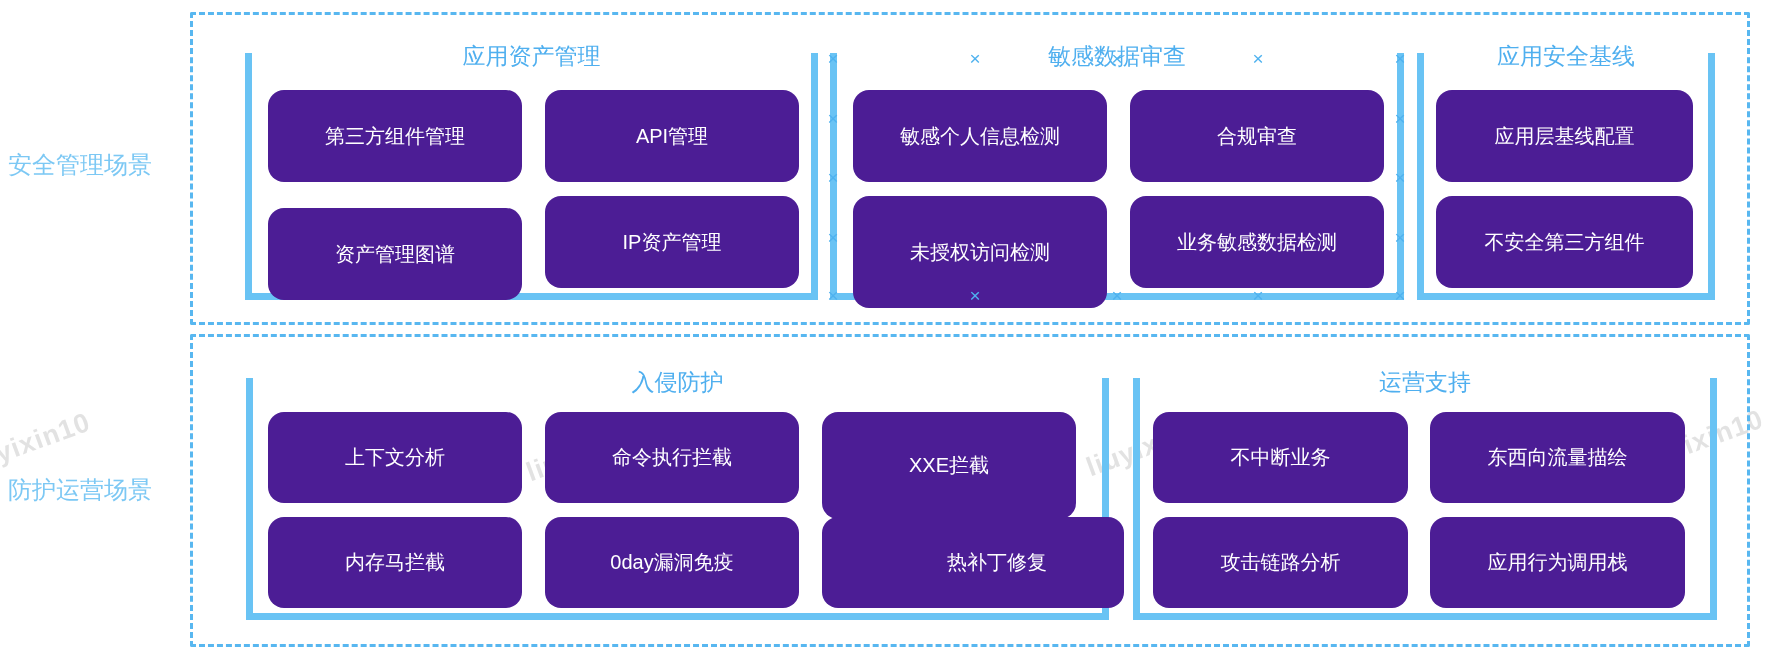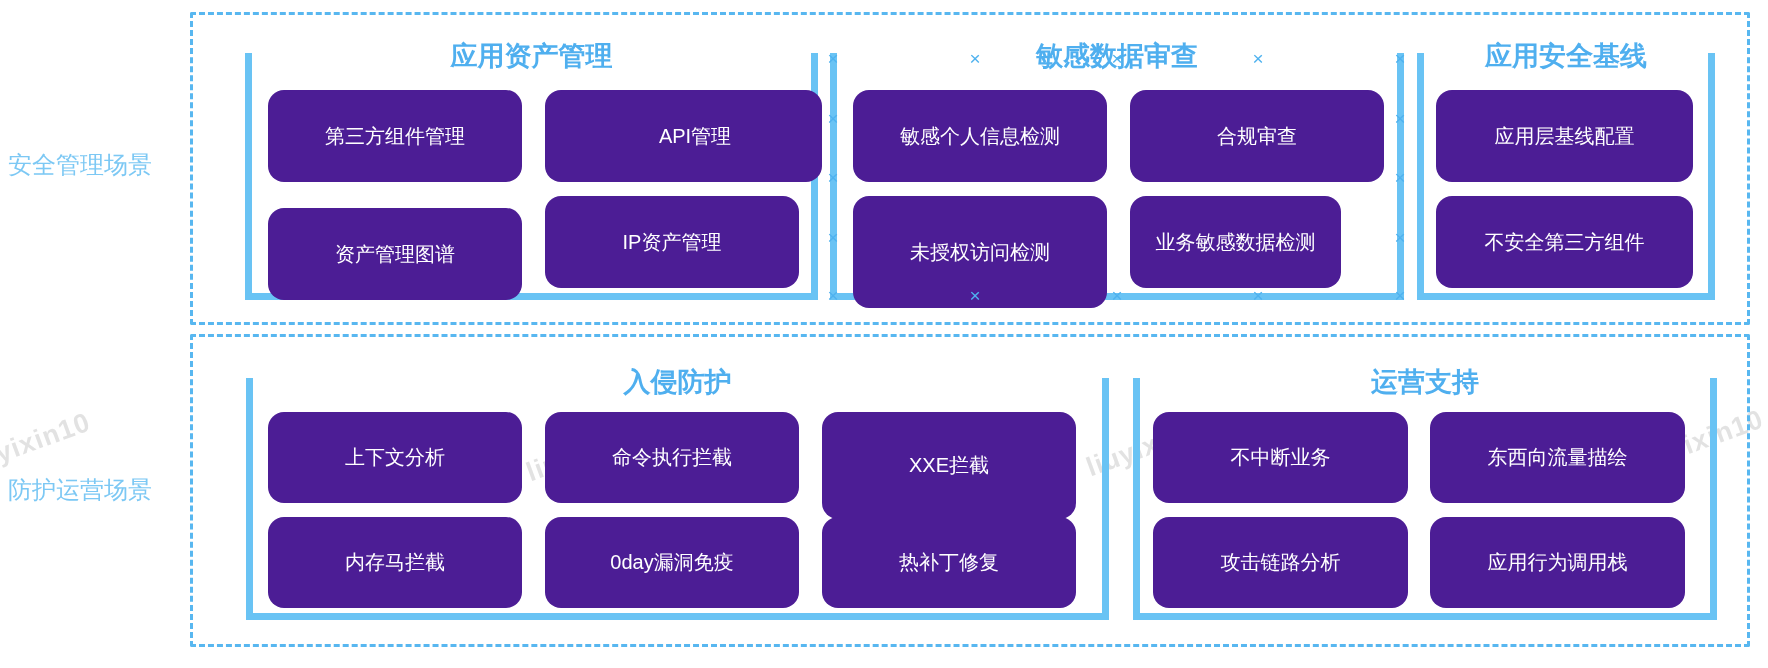--- a/index.html
+++ b/index.html
@@ -14,21 +14,21 @@
   }
   .section-label{
     position:absolute;left:8px;font-size:24px;color:#7cc8f4;white-space:nowrap;line-height:26px;
   }
   .dashed-box{
     position:absolute;border:3px dashed #58b7f0;box-sizing:border-box;border-radius:2px;
   }
   .group{position:absolute;}
   .bar{position:absolute;background:#69c3f4;}
   .group-title{
-    position:absolute;left:0;right:0;text-align:center;font-size:27px;font-weight:bold;
+    position:absolute;left:0;right:0;text-align:center;font-size:23px;font-weight:normal;
     color:#4fafef;white-space:nowrap;line-height:30px;
   }
   .btn{
     position:absolute;background:#4c1d95;border-radius:16px;color:#ffffff;font-size:20px;
     display:flex;align-items:center;justify-content:center;text-align:center;white-space:nowrap;
   }
   .anchor{
     position:absolute;transform:translate(-50%,-50%);color:#4fb2ef;font-size:19px;line-height:19px;
     font-weight:400;
   }
@@ -48,34 +48,34 @@
 
   <div class="dashed-box" style="left:190px;top:12px;width:1560px;height:313px;"></div>
   <div class="dashed-box" style="left:190px;top:334px;width:1560px;height:313px;"></div>
 
   <div class="group" style="left:245px;top:53px;width:573px;height:247px;">
     <div class="group-title" style="top:-12px;">应用资产管理</div>
     <div class="bar" style="left:0;top:0;width:7px;height:247px;"></div>
     <div class="bar" style="left:566px;top:0;width:7px;height:247px;"></div>
     <div class="bar" style="left:0;top:240px;width:573px;height:7px;"></div>
     <div class="btn" style="left:23px;top:37px;width:254px;height:92px;">第三方组件管理</div>
-    <div class="btn" style="left:300px;top:37px;width:254px;height:92px;padding-left:23px;">API管理</div>
+    <div class="btn" style="left:300px;top:37px;width:254px;height:92px;">API管理</div>
     <div class="btn" style="left:23px;top:143px;width:254px;height:92px;margin-top:12px;">资产管理图谱</div>
     <div class="btn" style="left:300px;top:143px;width:254px;height:92px;">IP资产管理</div>
   </div>
 
   <div class="group" style="left:830px;top:53px;width:574px;height:247px;">
     <div class="group-title" style="top:-12px;">敏感数据审查</div>
     <div class="bar" style="left:0;top:0;width:7px;height:247px;"></div>
     <div class="bar" style="left:567px;top:0;width:7px;height:247px;"></div>
     <div class="bar" style="left:0;top:240px;width:574px;height:7px;"></div>
     <div class="btn" style="left:23px;top:37px;width:254px;height:92px;">敏感个人信息检测</div>
     <div class="btn" style="left:300px;top:37px;width:254px;height:92px;">合规审查</div>
     <div class="btn" style="left:23px;top:143px;width:254px;height:112px;">未授权访问检测</div>
-    <div class="btn" style="left:300px;top:143px;width:211px;height:92px;">业务敏感数据检测</div>
+    <div class="btn" style="left:300px;top:143px;width:254px;height:92px;">业务敏感数据检测</div>
 
     <span class="anchor" style="left:3px;top:5px;">×</span>
     <span class="anchor" style="left:145px;top:5px;">×</span>
     <span class="anchor" style="left:287px;top:5px;">×</span>
     <span class="anchor" style="left:428px;top:5px;">×</span>
     <span class="anchor" style="left:570px;top:5px;">×</span>
 
     <span class="anchor" style="left:3px;top:242px;">×</span>
     <span class="anchor" style="left:145px;top:242px;">×</span>
     <span class="anchor" style="left:287px;top:242px;">×</span>
@@ -103,21 +103,21 @@
   <div class="group" style="left:246px;top:378px;width:863px;height:242px;">
     <div class="group-title" style="top:-11px;">入侵防护</div>
     <div class="bar" style="left:0;top:0;width:7px;height:242px;"></div>
     <div class="bar" style="left:856px;top:0;width:7px;height:242px;"></div>
     <div class="bar" style="left:0;top:235px;width:863px;height:7px;"></div>
     <div class="btn" style="left:22px;top:34px;width:254px;height:91px;">上下文分析</div>
     <div class="btn" style="left:299px;top:34px;width:254px;height:91px;">命令执行拦截</div>
     <div class="btn" style="left:576px;top:34px;width:254px;height:107px;">XXE拦截</div>
     <div class="btn" style="left:22px;top:139px;width:254px;height:91px;">内存马拦截</div>
     <div class="btn" style="left:299px;top:139px;width:254px;height:91px;">0day漏洞免疫</div>
-    <div class="btn" style="left:576px;top:139px;width:254px;height:91px;">热补丁修复</div>
+    <div class="btn" style="left:576px;top:139px;width:254px;height:91px;padding-left:48px;">热补丁修复</div>
   </div>
 
   <div class="group" style="left:1133px;top:378px;width:584px;height:242px;">
     <div class="group-title" style="top:-11px;">运营支持</div>
     <div class="bar" style="left:0;top:0;width:7px;height:242px;"></div>
     <div class="bar" style="left:577px;top:0;width:7px;height:242px;"></div>
     <div class="bar" style="left:0;top:235px;width:584px;height:7px;"></div>
     <div class="btn" style="left:20px;top:34px;width:255px;height:91px;">不中断业务</div>
     <div class="btn" style="left:297px;top:34px;width:255px;height:91px;">东西向流量描绘</div>
     <div class="btn" style="left:20px;top:139px;width:255px;height:91px;">攻击链路分析</div>

